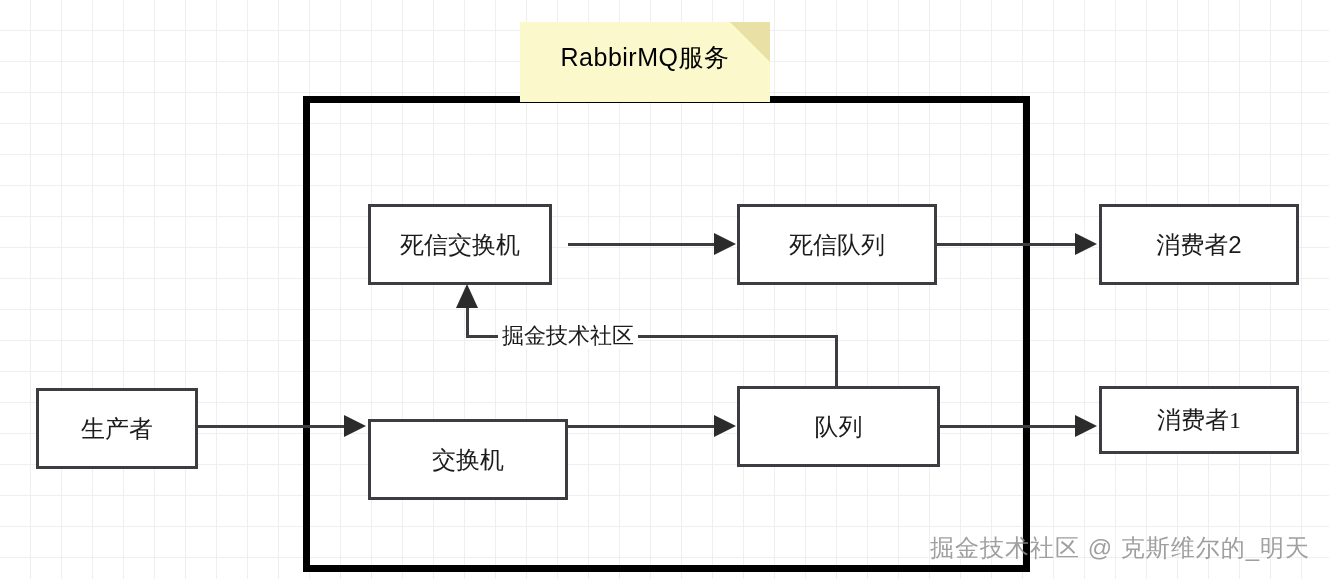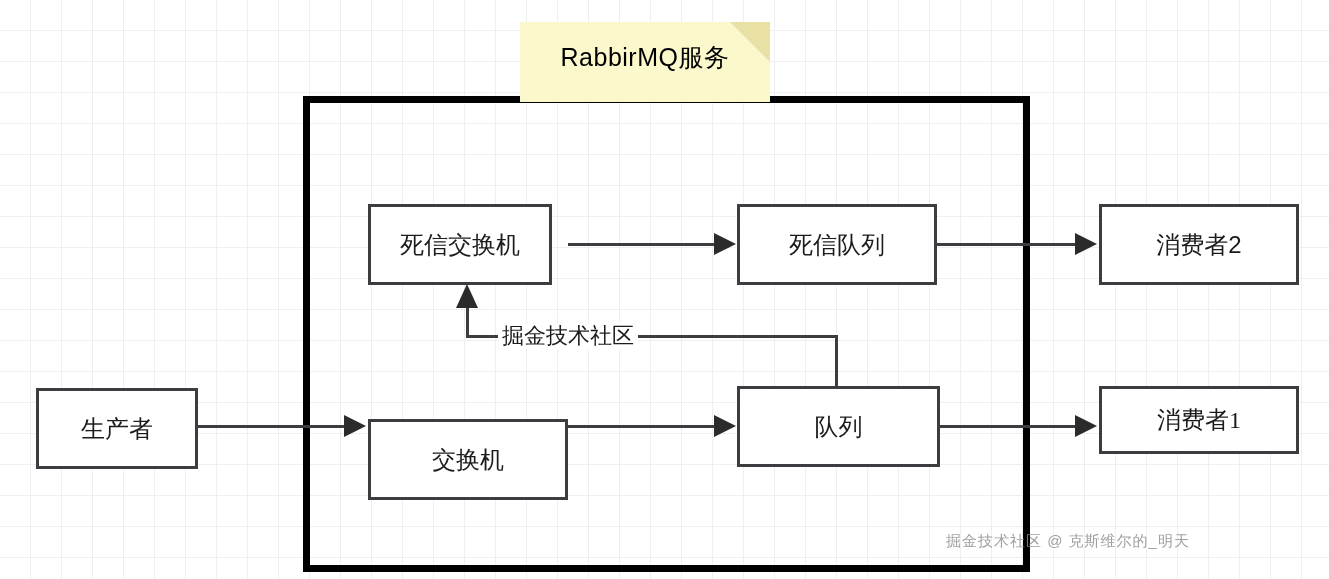--- a/index.html
+++ b/index.html
@@ -109,26 +109,25 @@
     color: #1b1b1b;
     background: #ffffff;
     padding: 0 4px;
     white-space: nowrap;
     line-height: 26px;
   }
 
   
   .watermark {
     position: absolute;
-    font-size: 15px;
+    font-size: 24px;
     color: #8f8f8f;
     white-space: nowrap;
     opacity: 0.85;
     letter-spacing: 1px;
-    margin-left: 16px;
   }
 </style>
 </head>
 <body>
 
 <div id="canvas">
 
   <div class="service-frame" style="left:303px; top:96px; width:727px; height:476px;"></div>
 
   <div class="note" style="left:520px; top:22px; width:250px; height:80px;">

